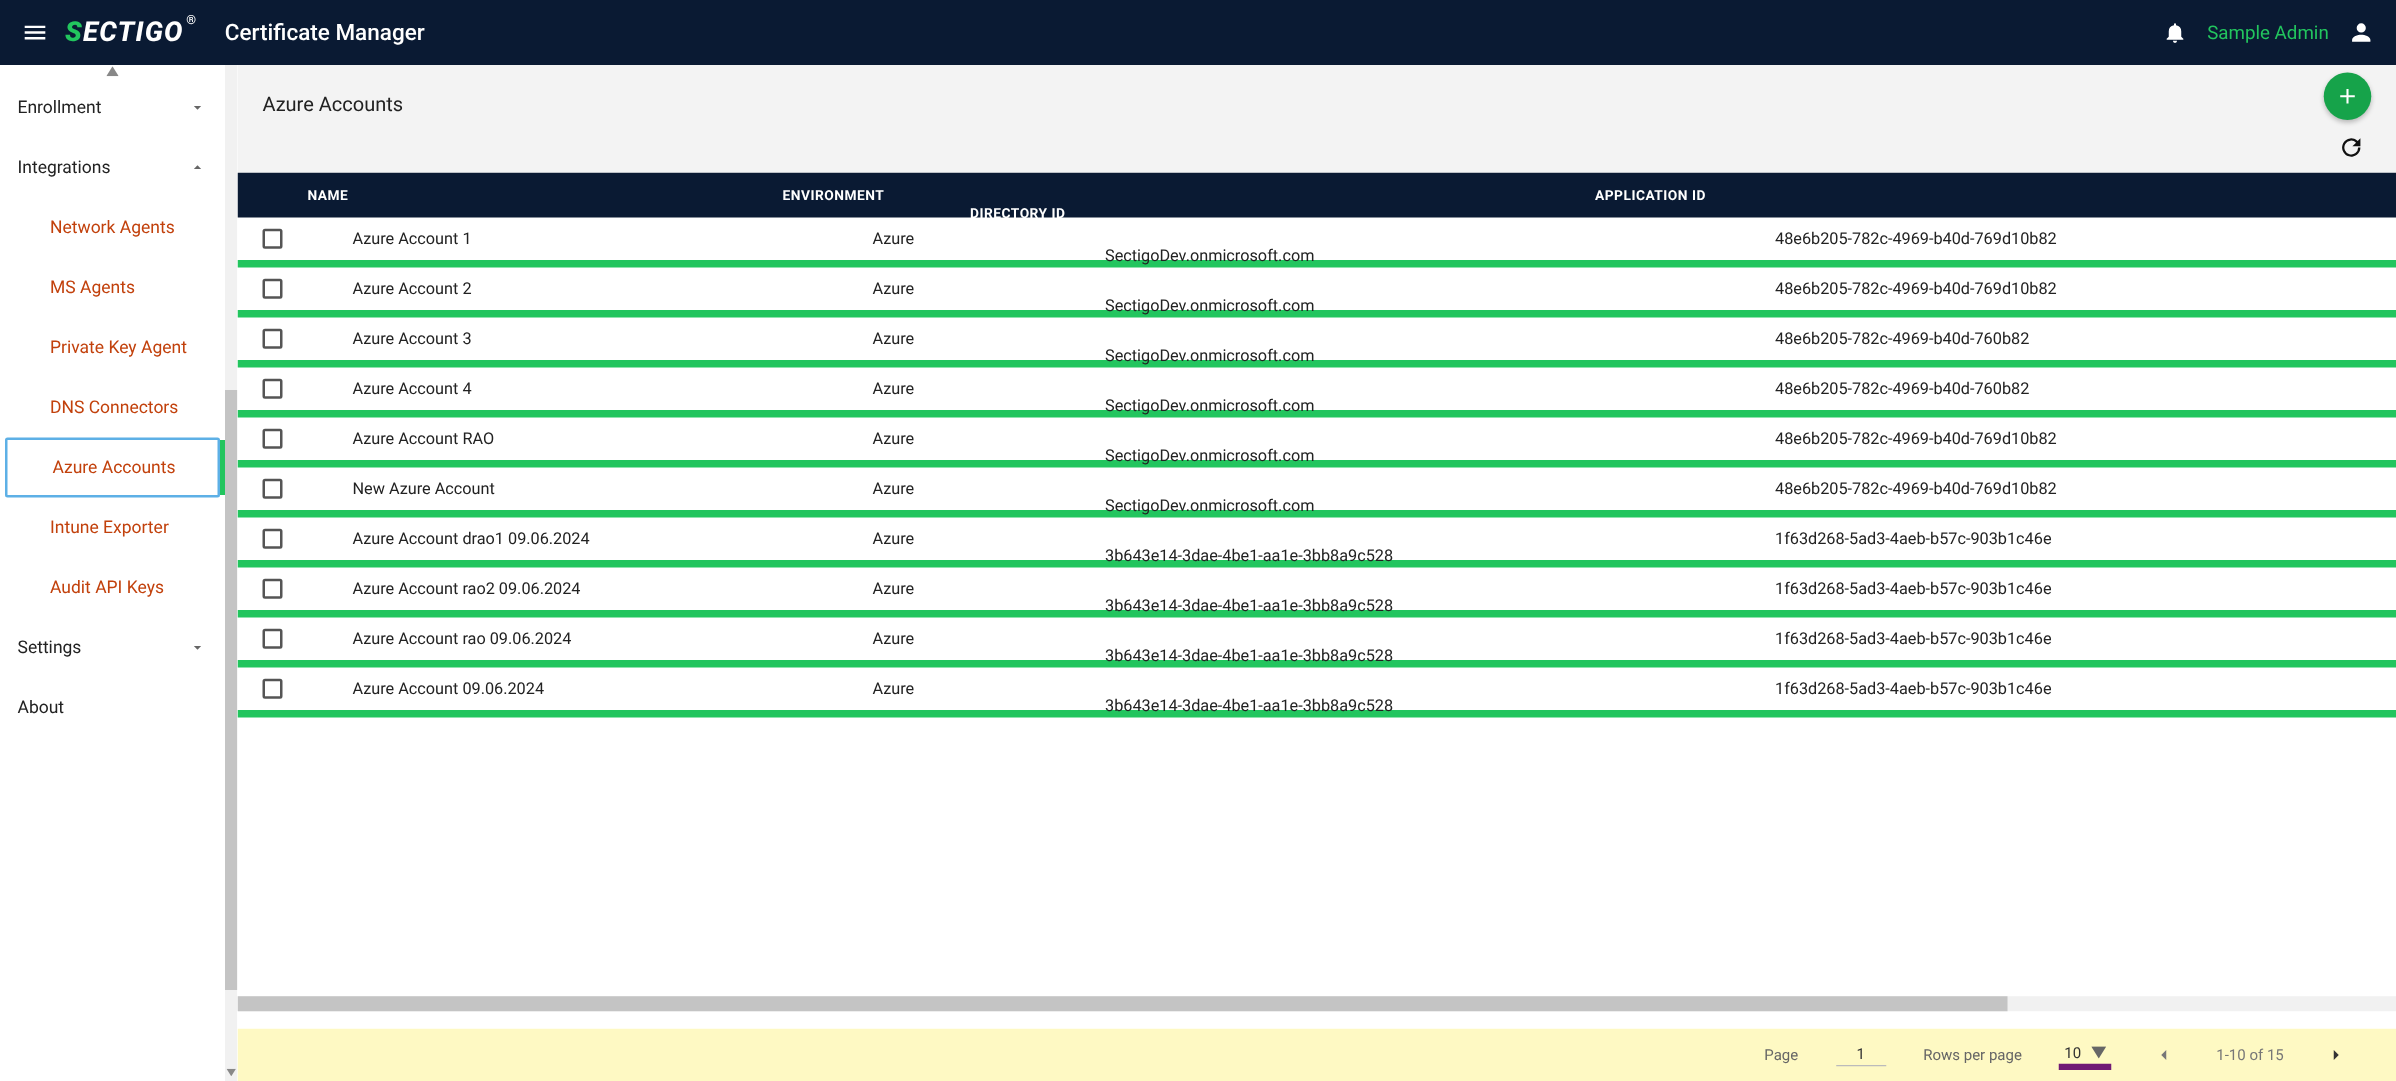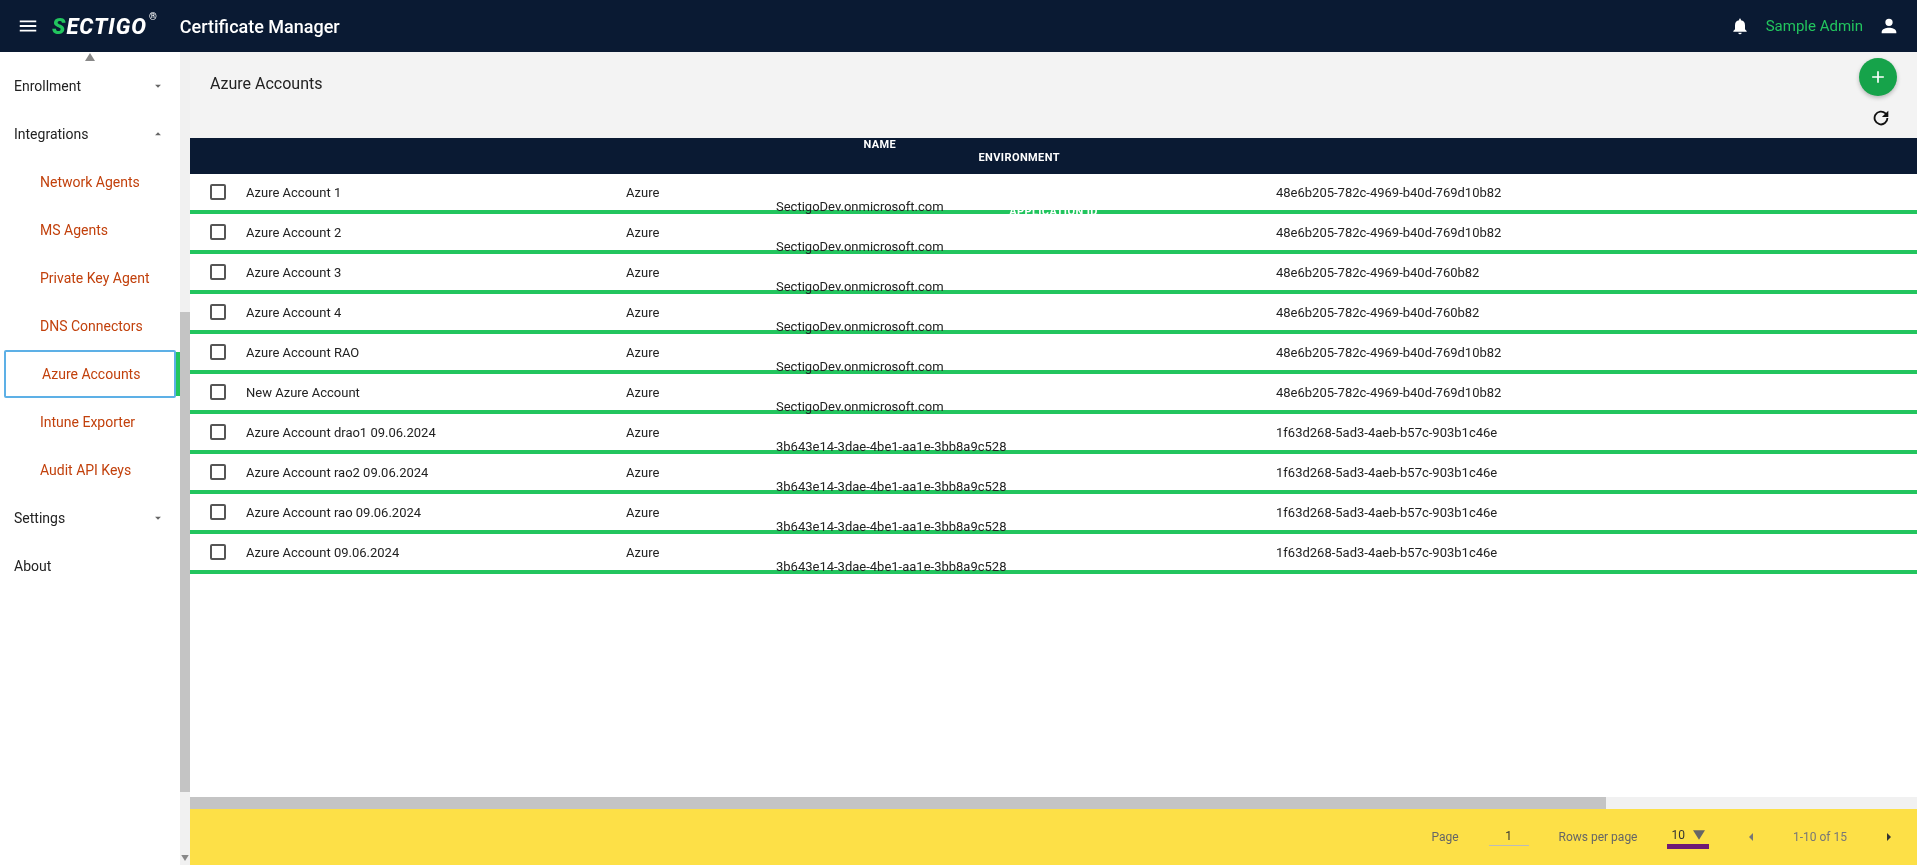--- a/index.html
+++ b/index.html
@@ -129,58 +129,58 @@
   }
 
   
   .table-wrap { flex:1; overflow:hidden; position:relative; }
   .thead {
     background:#0a1a33; color:#fff;
     height: 36px;
     display:flex; align-items:center;
     font-size: 11px; font-weight:700; letter-spacing:0.4px;
     text-transform: uppercase;
-    flex-direction: column;
   }
   .col-check { width: 56px; display:flex; justify-content:center; align-items:center;}
   .col-name  { width: 380px; padding-left:0; }
   .col-env   { width: 150px; }
   .col-dir   { width: 500px; margin-top: 28px; }
   .col-app   { flex:1; }
   .trow {
     height: 40px; display:flex; align-items:center;
     font-size: 13px; color:#222;
-    border-bottom:4px solid #22c55e;
+    border-bottom:6px solid #22c55e;
     cursor:pointer;
+    gap:36px;
   }
   .trow .col-check { color:#555; }
   .chk {
     width:16px; height:16px; border:2px solid #555; border-radius:2px;
     display:inline-block;
   }
 
   
   .hscroll {
     position:absolute; left:0; right:0; bottom:56px; height:12px;
     background:#f1f1f1;
   }
   .hscroll .hthumb {
     position:absolute; left:0; top:0; bottom:0;
     width: 82%; background:#c4c4c4;
   }
 
   
   .pager {
     position:absolute; left:0; right:0; bottom:0;
-    height: 56px;
+    height: 42px;
     display:flex; align-items:center; justify-content:flex-end;
     gap: 30px;
-    padding: 0 16px;
+    padding: 0 36px;
     font-size: 12px; color:#555;
-    background:#fde047;
+    background:#fef9c3;
   }
   .pager .lbl { color:#666; }
   .pager .pagefield {
     width: 40px; text-align:center;
     border-bottom:1px solid #bbb;
     padding-bottom:2px;
     color:#333;
   }
   .pager .rpp-field {
     display:flex; align-items:center; gap:8px;

